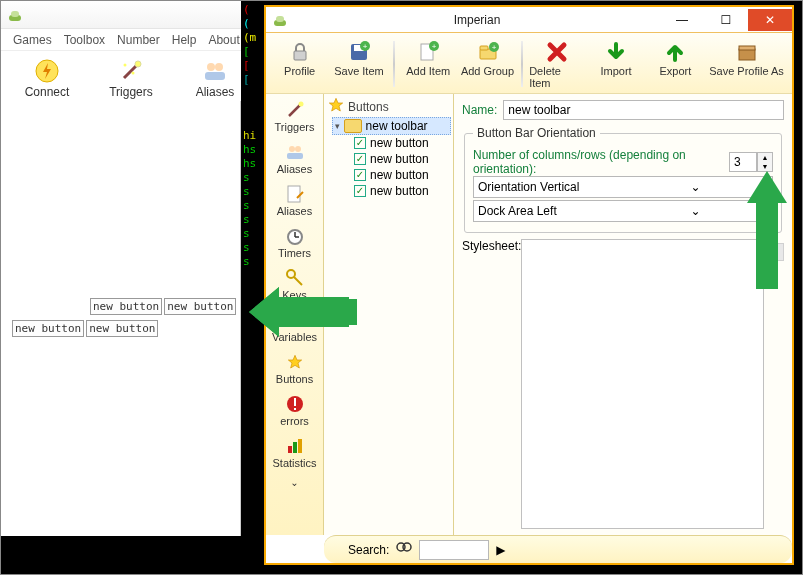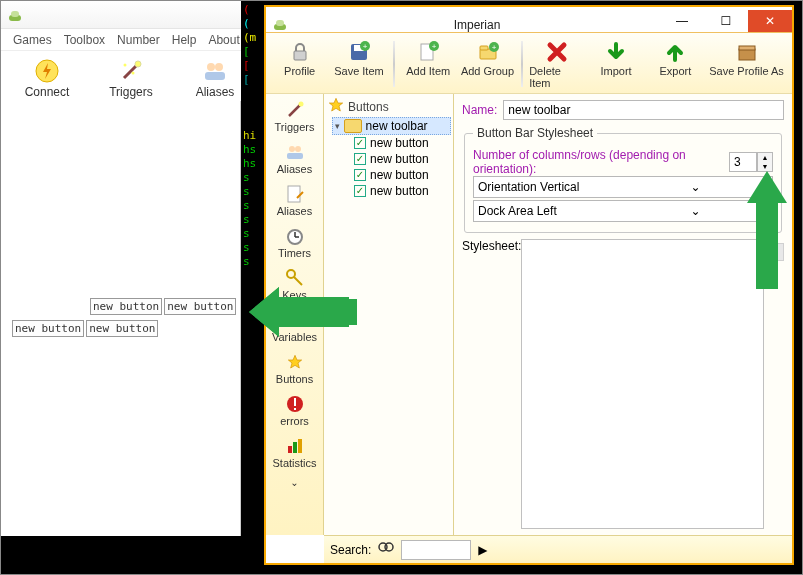--- a/index.html
+++ b/index.html
@@ -96,21 +96,21 @@
     width: 530px; height: 560px;
     border: 2px solid #f7a800;
     background: #fff;
     box-shadow: 0 0 8px rgba(0,0,0,0.25);
     display: flex;
     flex-direction: column;
   }
   .front-title {
     height: 26px;
     background: #fff;
-    display: flex; align-items: flex-end;
+    display: flex; align-items: center;
     border-bottom: 1px solid #f0c060;
   }
   .front-title .title-text {
     flex: 1; text-align: center; font-size: 12px; color: #222;
   }
   .win-btns { display: flex; }
   .win-btn {
     width: 44px; height: 22px;
     display: flex; align-items: center; justify-content: center;
     font-size: 12px;
@@ -176,21 +176,21 @@
   .star-icon svg { width:16px; height:16px;}
   .form-panel {
     flex: 1;
     padding: 6px 8px;
     background: #fffef8;
     display: flex; flex-direction: column;
     gap: 6px;
     overflow: hidden;
   }
   .row { display: flex; align-items: center; gap: 6px; }
-  .row label { font-size: 12px; color: #a21caf; }
+  .row label { font-size: 12px; color: #15803d; }
   .row input[type=text] {
     flex: 1; border: 1px solid #b8b8b8; height: 20px; padding: 0 4px; font-size: 12px;
   }
   fieldset {
     border: 1px solid #c8c8c8; border-radius: 3px;
     padding: 8px 8px 10px 8px;
   }
   legend { font-size: 12px; color: #333; padding: 0 4px;}
   .num-spin {
     display: inline-flex; align-items: stretch;
@@ -223,23 +223,24 @@
   .line-ind {
     margin-top: 4px;
     background: #e8e8e8; height: 18px; font-size:11px;
     padding: 2px 6px; color:#555;
     border: 1px solid #d0d0d0;
   }
   .search-bar {
     height: 28px;
     border-top: 1px solid #e0d290;
     display: flex; align-items: center; gap: 7px;
-    padding: 0 6px;
+    padding: 0 24px;
     background: linear-gradient(#fffce2,#fff3c2);
     margin-left: 58px;
+    border-radius: 12px;
   }
   .search-bar input {
     width: 70px; border: 1px solid #b8b8b8; height: 20px;
   }
   
   .annot-arrow {
     position: absolute;
     pointer-events: none;
   }
   
@@ -552,21 +553,21 @@
         </div>
       </div>
     </div>
 
     <div class="form-panel">
       <div class="row">
         <label>Name:</label>
         <input type="text" value="new toolbar" style="">
       </div>
       <fieldset>
-        <legend>Button Bar Stylesheet</legend>
+        <legend>Button Bar Orientation</legend>
         <div class="row" style="margin-bottom:0">
           <label style="flex:1">Number of columns/rows (depending on orientation):</label>
           <div class="num-spin">
             <input type="text" value="3" style="">
             <div class="spin-btns">
               <div>▲</div>
               <div>▼</div>
             </div>
           </div>
         </div>

